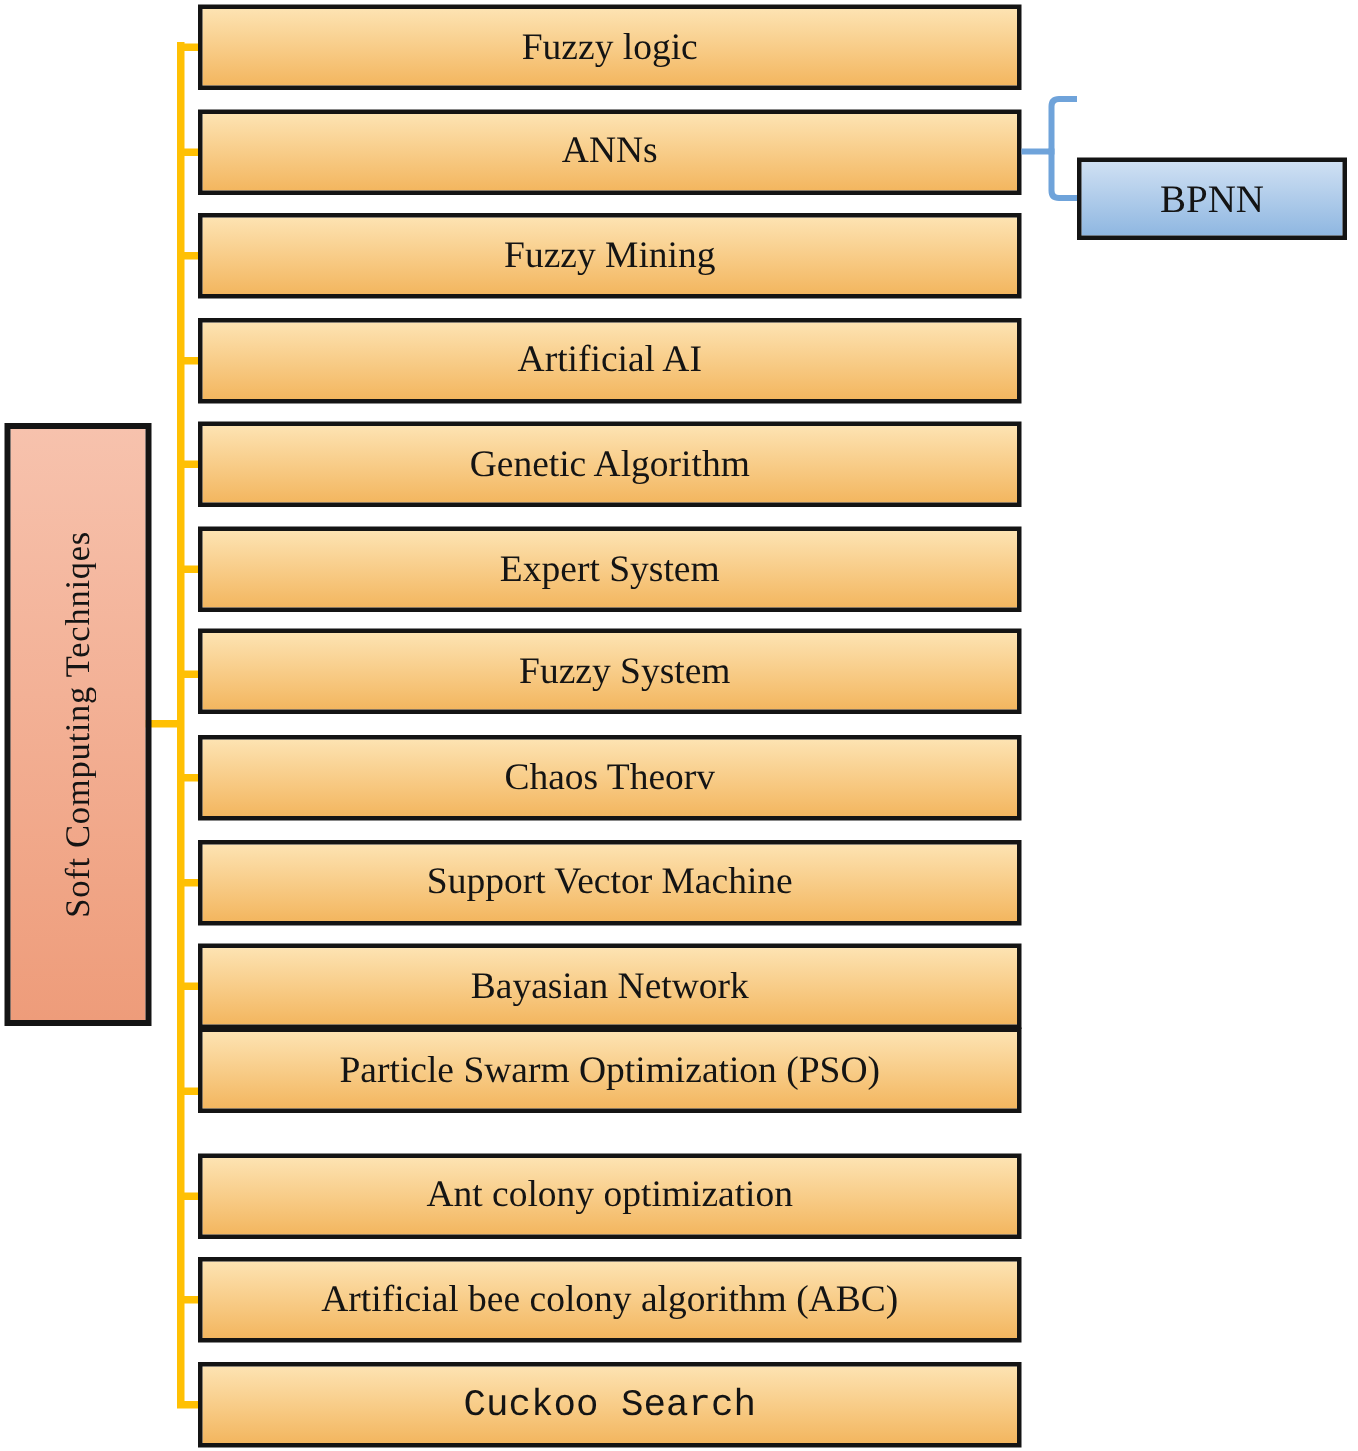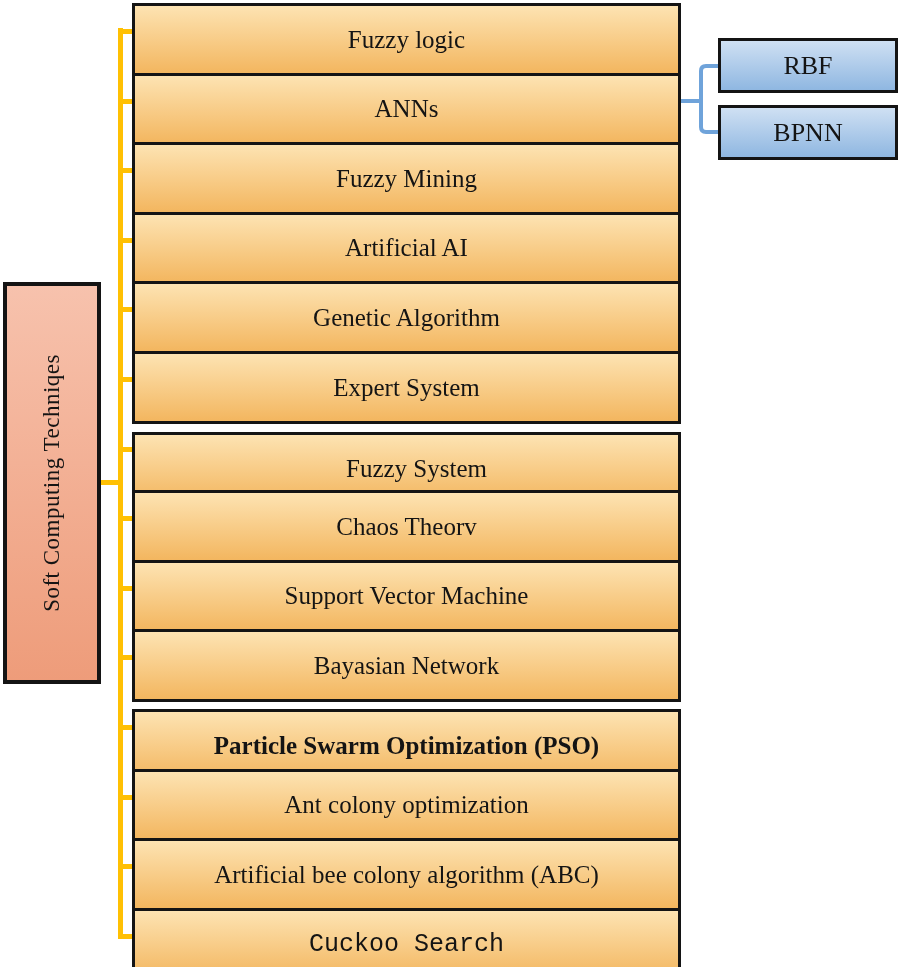--- a/index.html
+++ b/index.html
@@ -35,21 +35,21 @@
     transform: rotate(180deg);
     font-size: 23px;
     letter-spacing: 0.5px;
     white-space: nowrap;
   }
   
   .tech-node {
     position: absolute;
     left: 132px;
     width: 549px;
-    height: 73px;
+    height: 57px;
     box-sizing: border-box;
     border: 3px solid var(--border, #141414);
     background: linear-gradient(180deg, var(--tq-top, #fde3b2) 0%, var(--tq-bottom, #f3b65f) 100%);
     display: flex;
     align-items: center;
     justify-content: center;
     font-size: 25px;
     white-space: nowrap;
   }
   
@@ -127,36 +127,33 @@
     <span class="vtext">Soft Computing Techniqes</span>
   </div>
 
   <div id="rows">
       <div class="tech-node" style="top: 3px;">Fuzzy logic</div>
       <div class="tech-node" style="top: 72.6px;">ANNs</div>
       <div class="tech-node" style="top: 142.2px;">Fuzzy Mining</div>
       <div class="tech-node" style="top: 211.8px;">Artificial AI</div>
       <div class="tech-node" style="top: 281.4px;">Genetic Algorithm</div>
       <div class="tech-node" style="top: 351px;">Expert System</div>
-      <div class="tech-node" style="top: 432px; padding-left: 20px;">Fuzzy System</div>
+      <div class="tech-node" style="top: 419px; padding-left: 20px;">Fuzzy System</div>
       <div class="tech-node" style="top: 490.2px;">Chaos Theorv</div>
       <div class="tech-node" style="top: 559.8px;">Support Vector Machine</div>
       <div class="tech-node" style="top: 629.4px;">Bayasian Network</div>
-      <div class="tech-node" style="top: 709px; font-weight: bold;">Particle Swarm Optimization (PSO)</div>
+      <div class="tech-node" style="top: 685px;">Particle Swarm Optimization (PSO)</div>
       <div class="tech-node" style="top: 768.6px;">Ant colony optimization</div>
       <div class="tech-node" style="top: 838.2px;">Artificial bee colony algorithm (ABC)</div>
       <div class="tech-node" style="top: 907.8px; font-family: Liberation Mono, monospace;">Cuckoo Search</div>
     </div>
 
   <svg class="blue-connector-svg" width="905" height="967" viewBox="0 0 905 967">
     <path d="M681 101 L701 101" fill="none" stroke="#6fa3da" stroke-width="4" class="blue-path"></path>
     <path d="M701 103 L701 71 Q701 66 706 66 L718 66" fill="none" stroke="#6fa3da" stroke-width="4" class="blue-path"></path>
     <path d="M701 99 L701 127 Q701 132 706 132 L718 132" fill="none" stroke="#6fa3da" stroke-width="4" class="blue-path"></path>
   </svg>
 
-  <div id="child-rbf" class="child-node">
-    <span>RBF</span>
-  </div>
   <div id="child-bpnn" class="child-node">
     <span>BPNN</span>
   </div>
 
 </div>
 
 </body></html>

